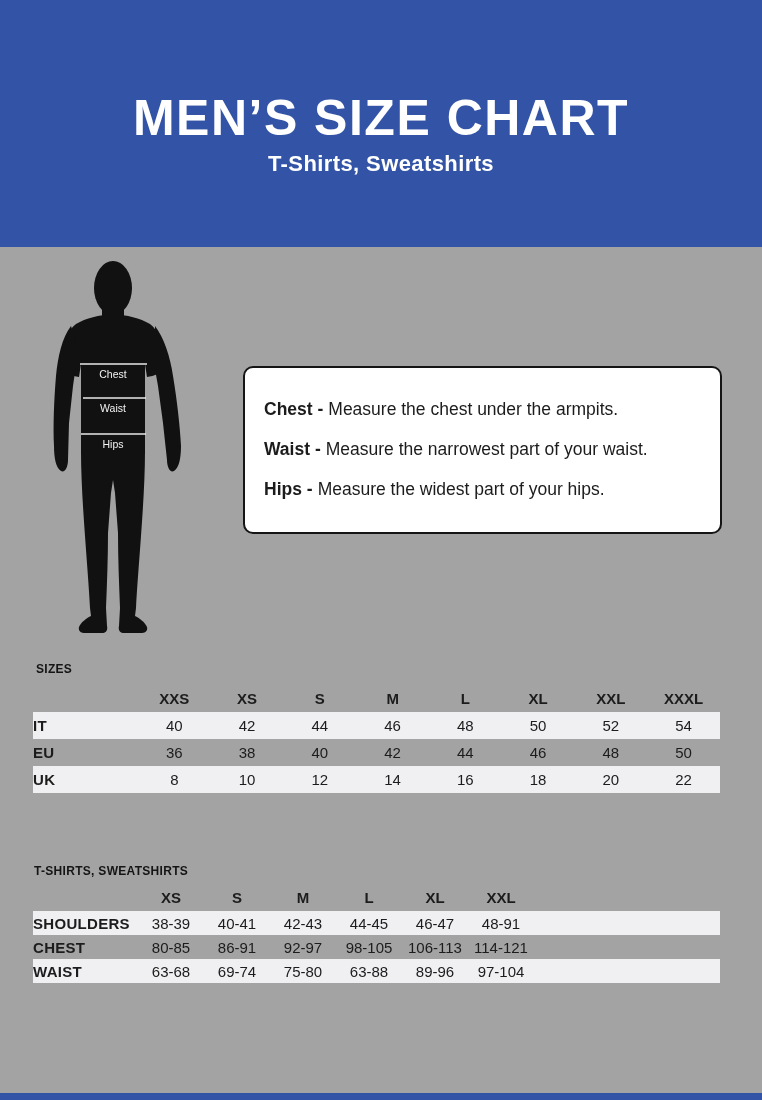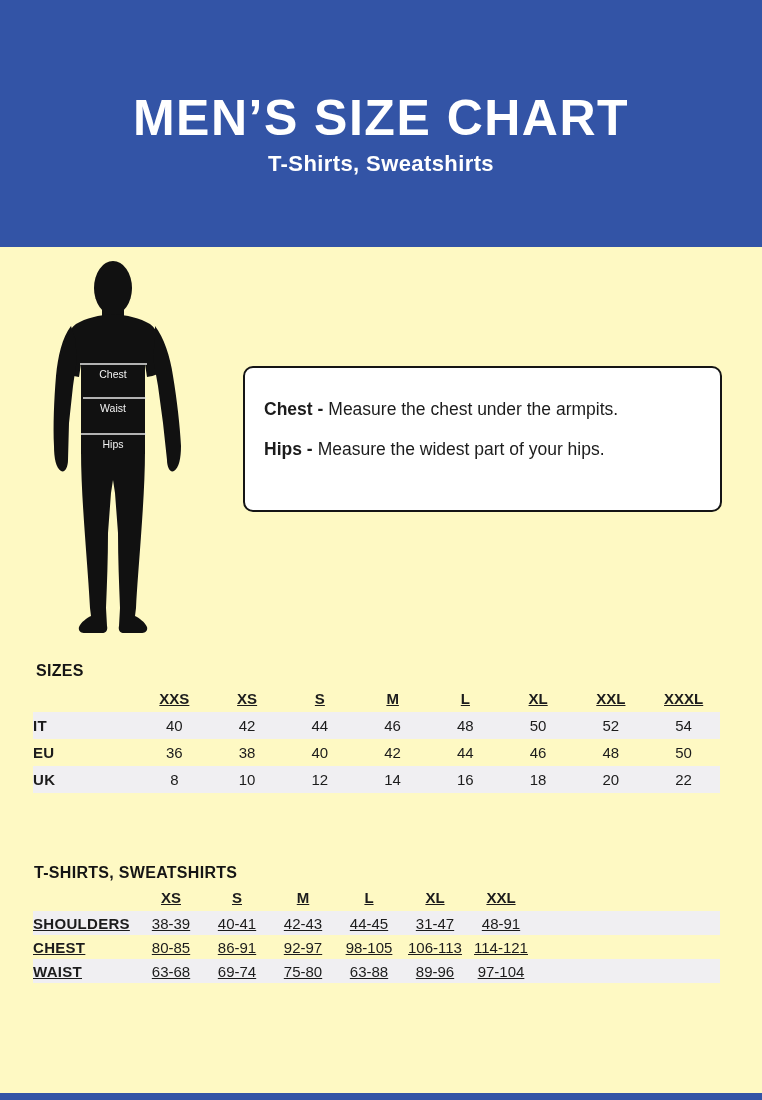--- a/index.html
+++ b/index.html
@@ -1,57 +1,57 @@
 <!DOCTYPE html>
 <html><head>
 <meta charset="utf-8">
 <style>
   html,body{margin:0;padding:0;background:#ffffff;}
-  .page{position:relative;width:762px;height:1100px;background:#fef9c3;overflow:hidden;
+  .page{position:relative;width:762px;height:1100px;background:#a3a3a3;overflow:hidden;
         font-family:"Liberation Sans",sans-serif;color:#1c1c1c;}
 
   
   .banner{position:absolute;left:0;top:0;width:762px;height:247px;background:#3354a6;
           display:flex;flex-direction:column;align-items:center;justify-content:center;
           box-sizing:border-box;padding-top:20px;}
   .banner .title{margin:0;color:#fff;font-size:50px;font-weight:700;letter-spacing:1.5px;line-height:1;}
   .banner .subtitle{margin:10px 0 0;color:#fff;font-size:22px;font-weight:700;letter-spacing:0.4px;line-height:1;}
 
   
   .figure{position:absolute;left:50px;top:258px;width:150px;height:382px;}
   .figure svg{display:block;}
   .figure text{font-family:"Liberation Sans",sans-serif;font-size:10.5px;fill:#f2f2f2;font-weight:400;}
 
   
   .info-box{position:absolute;left:243px;top:366px;width:479px;box-sizing:border-box;
             background:#fff;border:2.5px solid #151515;border-radius:10px;
-            padding:31px 16px 43px 19px;}
+            padding:31px 16px 25px 19px;}
   .info-box p{margin:0 0 20px;font-size:17.5px;line-height:20px;white-space:nowrap;}
   .info-box p:last-child{margin-bottom:8px;}
   .info-box .term{font-weight:700;margin-right:5px;}
 
   
-  .section-heading{position:absolute;font-size:16px;font-weight:700;letter-spacing:0.3px;color:#151515;}
+  .section-heading{position:absolute;font-size:12px;font-weight:700;letter-spacing:0.3px;color:#151515;}
   .heading-sizes{left:36px;top:662px;}
   .heading-tshirts{left:34px;top:864px;}
 
   
   table{border-collapse:collapse;table-layout:fixed;}
   th,td{padding:0;font-size:15px;text-align:center;vertical-align:middle;color:#1c1c1c;}
-  th{font-weight:700;text-decoration:underline;}
+  th{font-weight:700;}
   td.rowlabel{text-align:left;font-weight:700;letter-spacing:0.3px;}
   tbody tr:nth-child(odd) td{background:#f0eff2;}
 
   .sizes-table{position:absolute;left:33px;top:684px;width:687px;}
   .sizes-table thead th{height:28px;}
   .sizes-table tbody td{height:27px;}
 
   .tshirts-table{position:absolute;left:33px;top:884px;width:687px;}
   .tshirts-table thead th{height:27px;}
-  .tshirts-table tbody td{height:24px;text-decoration:underline;}
+  .tshirts-table tbody td{height:24px;}
 
   
   .footer-band{position:absolute;left:0;bottom:0;width:762px;height:7px;background:#3354a6;}
 </style>
 </head>
 <body>
 
 <div class="page">
 
   <div class="banner">
@@ -91,20 +91,23 @@
       <line x1="31" y1="176" x2="96" y2="176" stroke="#e9e9e9" stroke-width="1.6"></line>
       <text x="63" y="190" text-anchor="middle">Hips</text>
     </svg>
   </div>
 
   <div class="info-box">
     <p>
       <span class="term">Chest -</span><span>Measure the chest under the armpits.</span>
     </p>
     <p>
+      <span class="term">Waist -</span><span>Measure the narrowest part of your waist.</span>
+    </p>
+    <p>
       <span class="term">Hips -</span><span>Measure the widest part of your hips.</span>
     </p>
   </div>
 
   <div class="section-heading heading-sizes">SIZES</div>
 
   <table class="sizes-table">
     <colgroup>
         <col style="width:105px">
         <col>
@@ -191,21 +194,21 @@
         <th></th>
       </tr>
     </thead>
     <tbody>
       <tr>
         <td class="rowlabel">SHOULDERS</td>
         <td>38-39</td>
         <td>40-41</td>
         <td>42-43</td>
         <td>44-45</td>
-        <td>31-47</td>
+        <td>46-47</td>
         <td>48-91</td>
         <td></td>
       </tr>
       <tr>
         <td class="rowlabel">CHEST</td>
         <td>80-85</td>
         <td>86-91</td>
         <td>92-97</td>
         <td>98-105</td>
         <td>106-113</td>

